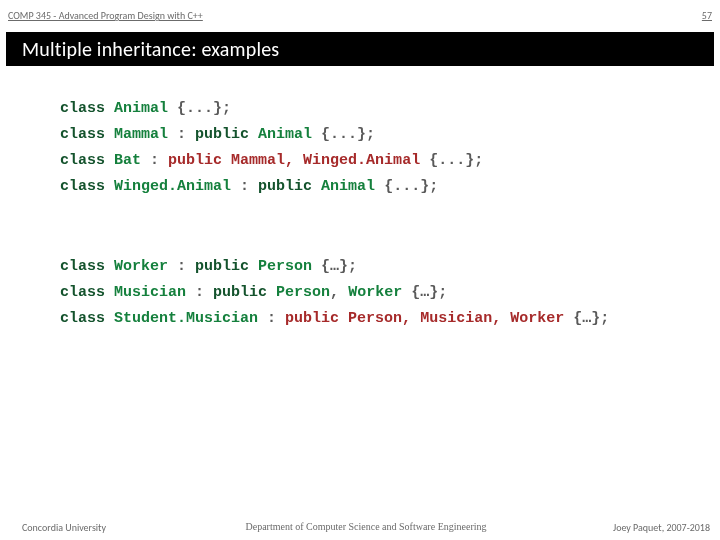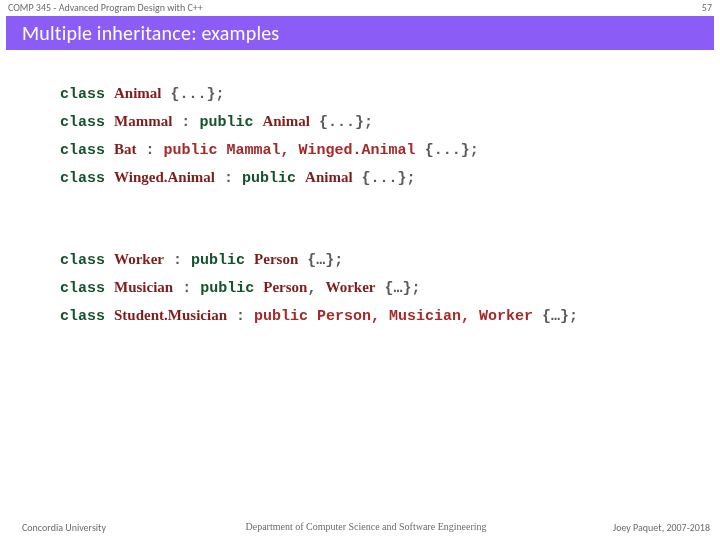--- a/index.html
+++ b/index.html
@@ -1,24 +1,24 @@
 <!DOCTYPE html>
 <html><head>
 <meta charset="utf-8">
 <style>
   * { box-sizing: border-box; margin: 0; padding: 0; }
   html, body { width: 720px; height: 540px; font-family: Calibri, "Segoe UI", sans-serif; background: #fff; overflow: hidden; }
   .slide { width: 720px; height: 540px; position: relative; }
-  .topbar { height: 16px; line-height: 16px; font-size: 10px; color: #6b6b6b; padding: 0 8px; display: flex; justify-content: space-between; align-items: center; }
-  .title-band { background: #8b5cf6; color: #fff; margin: 0 6px; padding: 4px 16px; height: 34px; display: flex; align-items: center; }
+  .topbar { height: 32px; line-height: 16px; font-size: 10px; color: #6b6b6b; padding: 0 8px; display: flex; justify-content: space-between; align-items: center; text-decoration: underline; }
+  .title-band { background: #000000; color: #fff; margin: 0 6px; padding: 4px 16px; height: 34px; display: flex; align-items: center; }
   .title-band h1 { font-weight: 400; font-size: 20px; letter-spacing: .2px; }
   .body { position: relative; padding: 34px 30px 0 60px; }
   .code-line { font-family: "Courier New", monospace; font-size: 15px; font-weight: bold; color: #444; white-space: pre; margin-bottom: 8px; line-height: 1.2; }
   .kw { color: #14532d; }
-  .typ { color: #7f1d1d; font-family: Liberation Serif, serif; }
+  .typ { color: #15803d; }
   .em  { color: #a62a2a; }
   .pun { color: #5a5a5a; }
   .footer { position: absolute; left: 12px; right: 0; bottom: 6px; font-size: 10px; color: #6b6b6b; display: flex; justify-content: space-between; padding: 0 10px; }
   .footer .center { position: absolute; left: 0; right: 0; text-align: center; pointer-events: none; font-family: Liberation Serif, serif; }
   .gap { height: 54px; }
 </style>
 </head>
 <body>
 
 <div class="slide">

